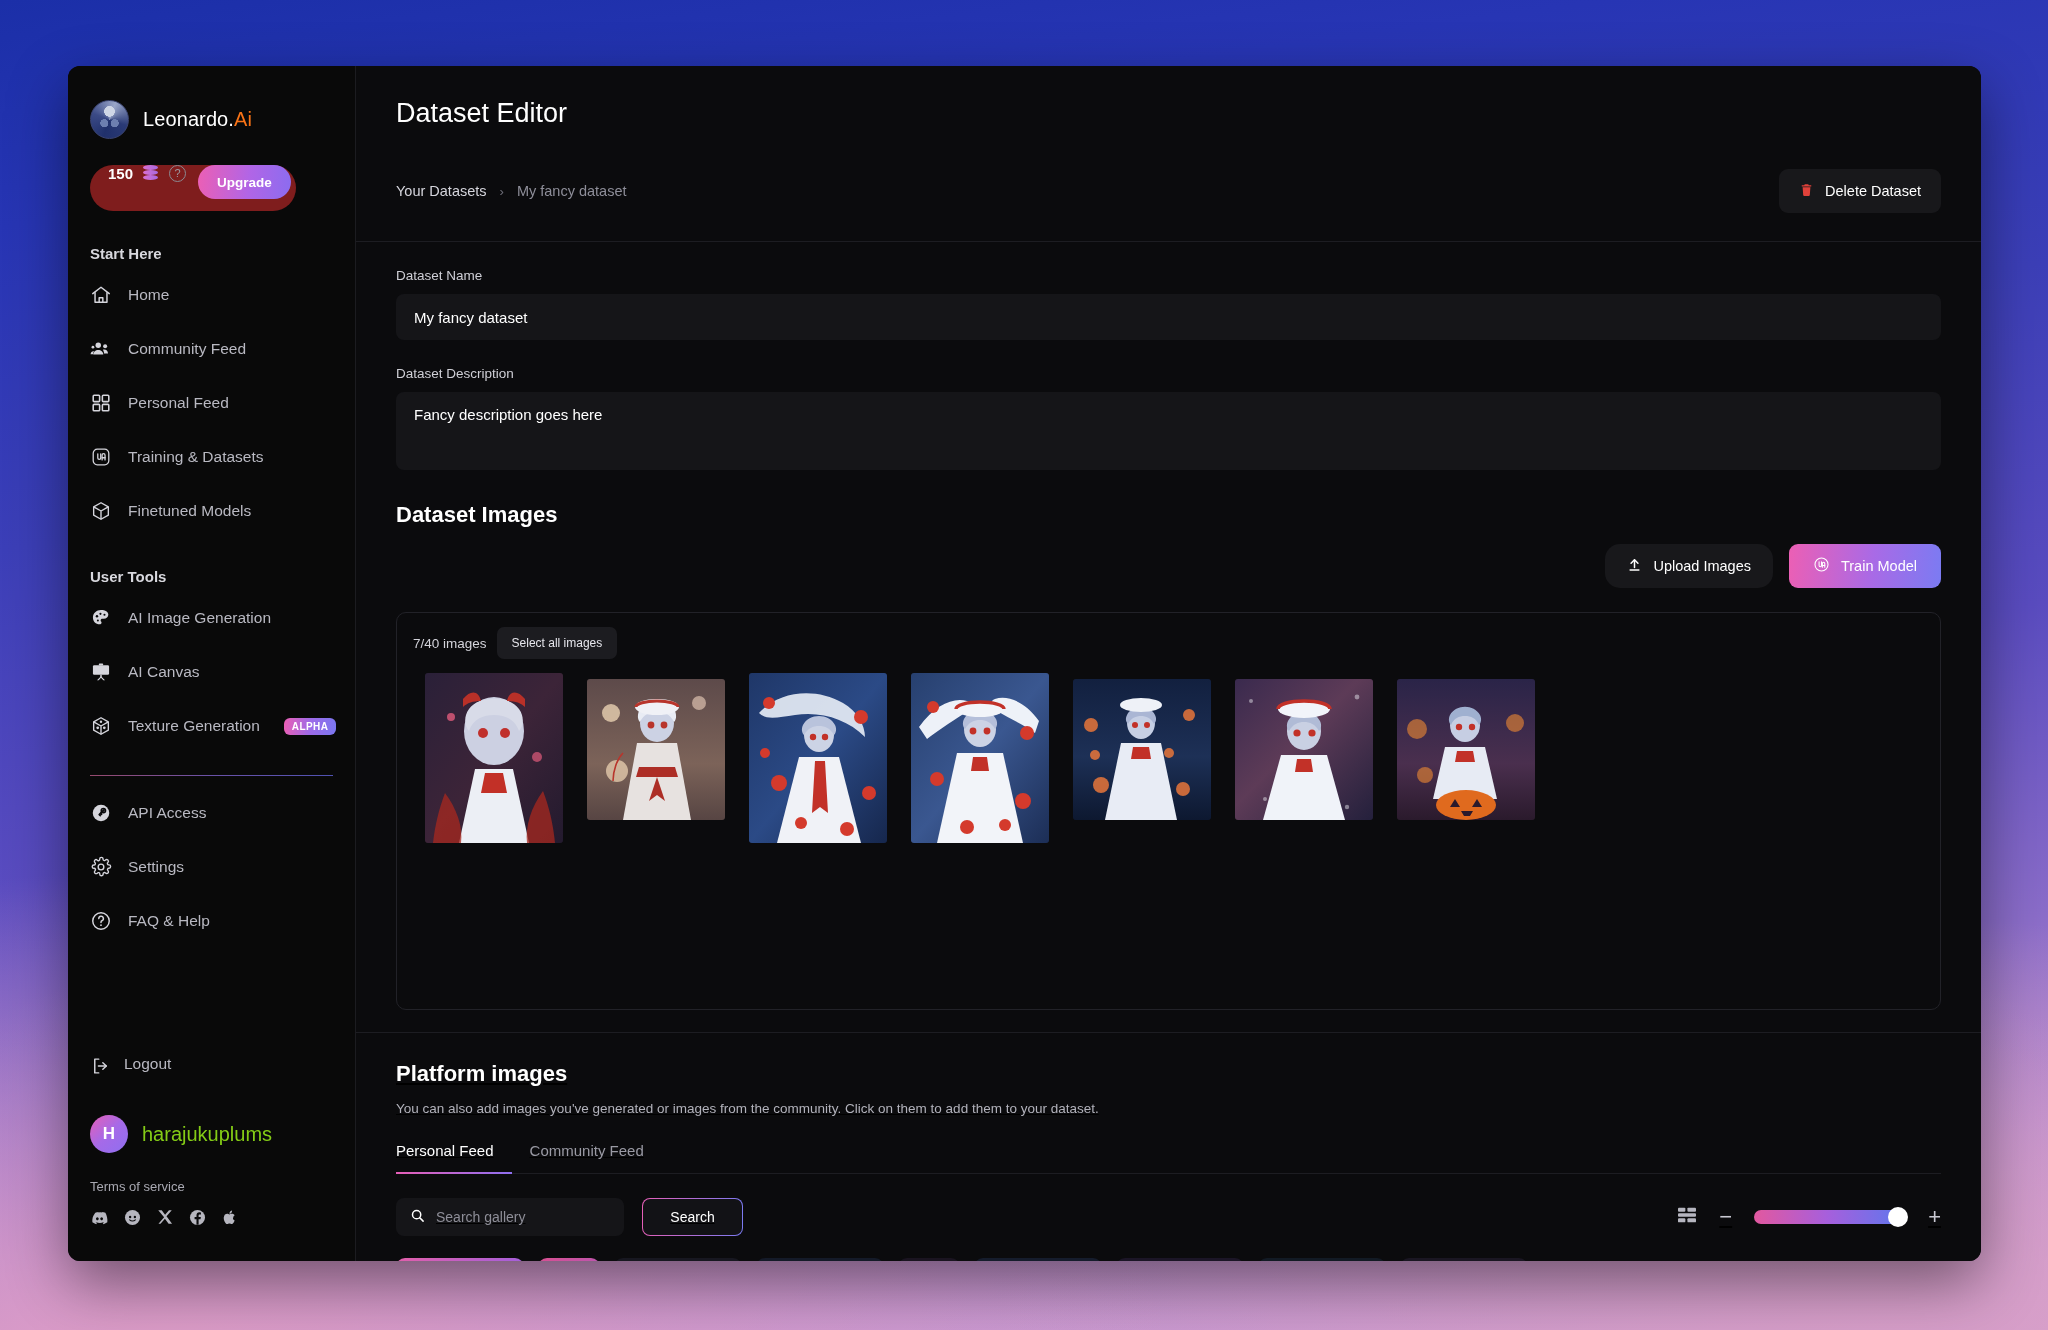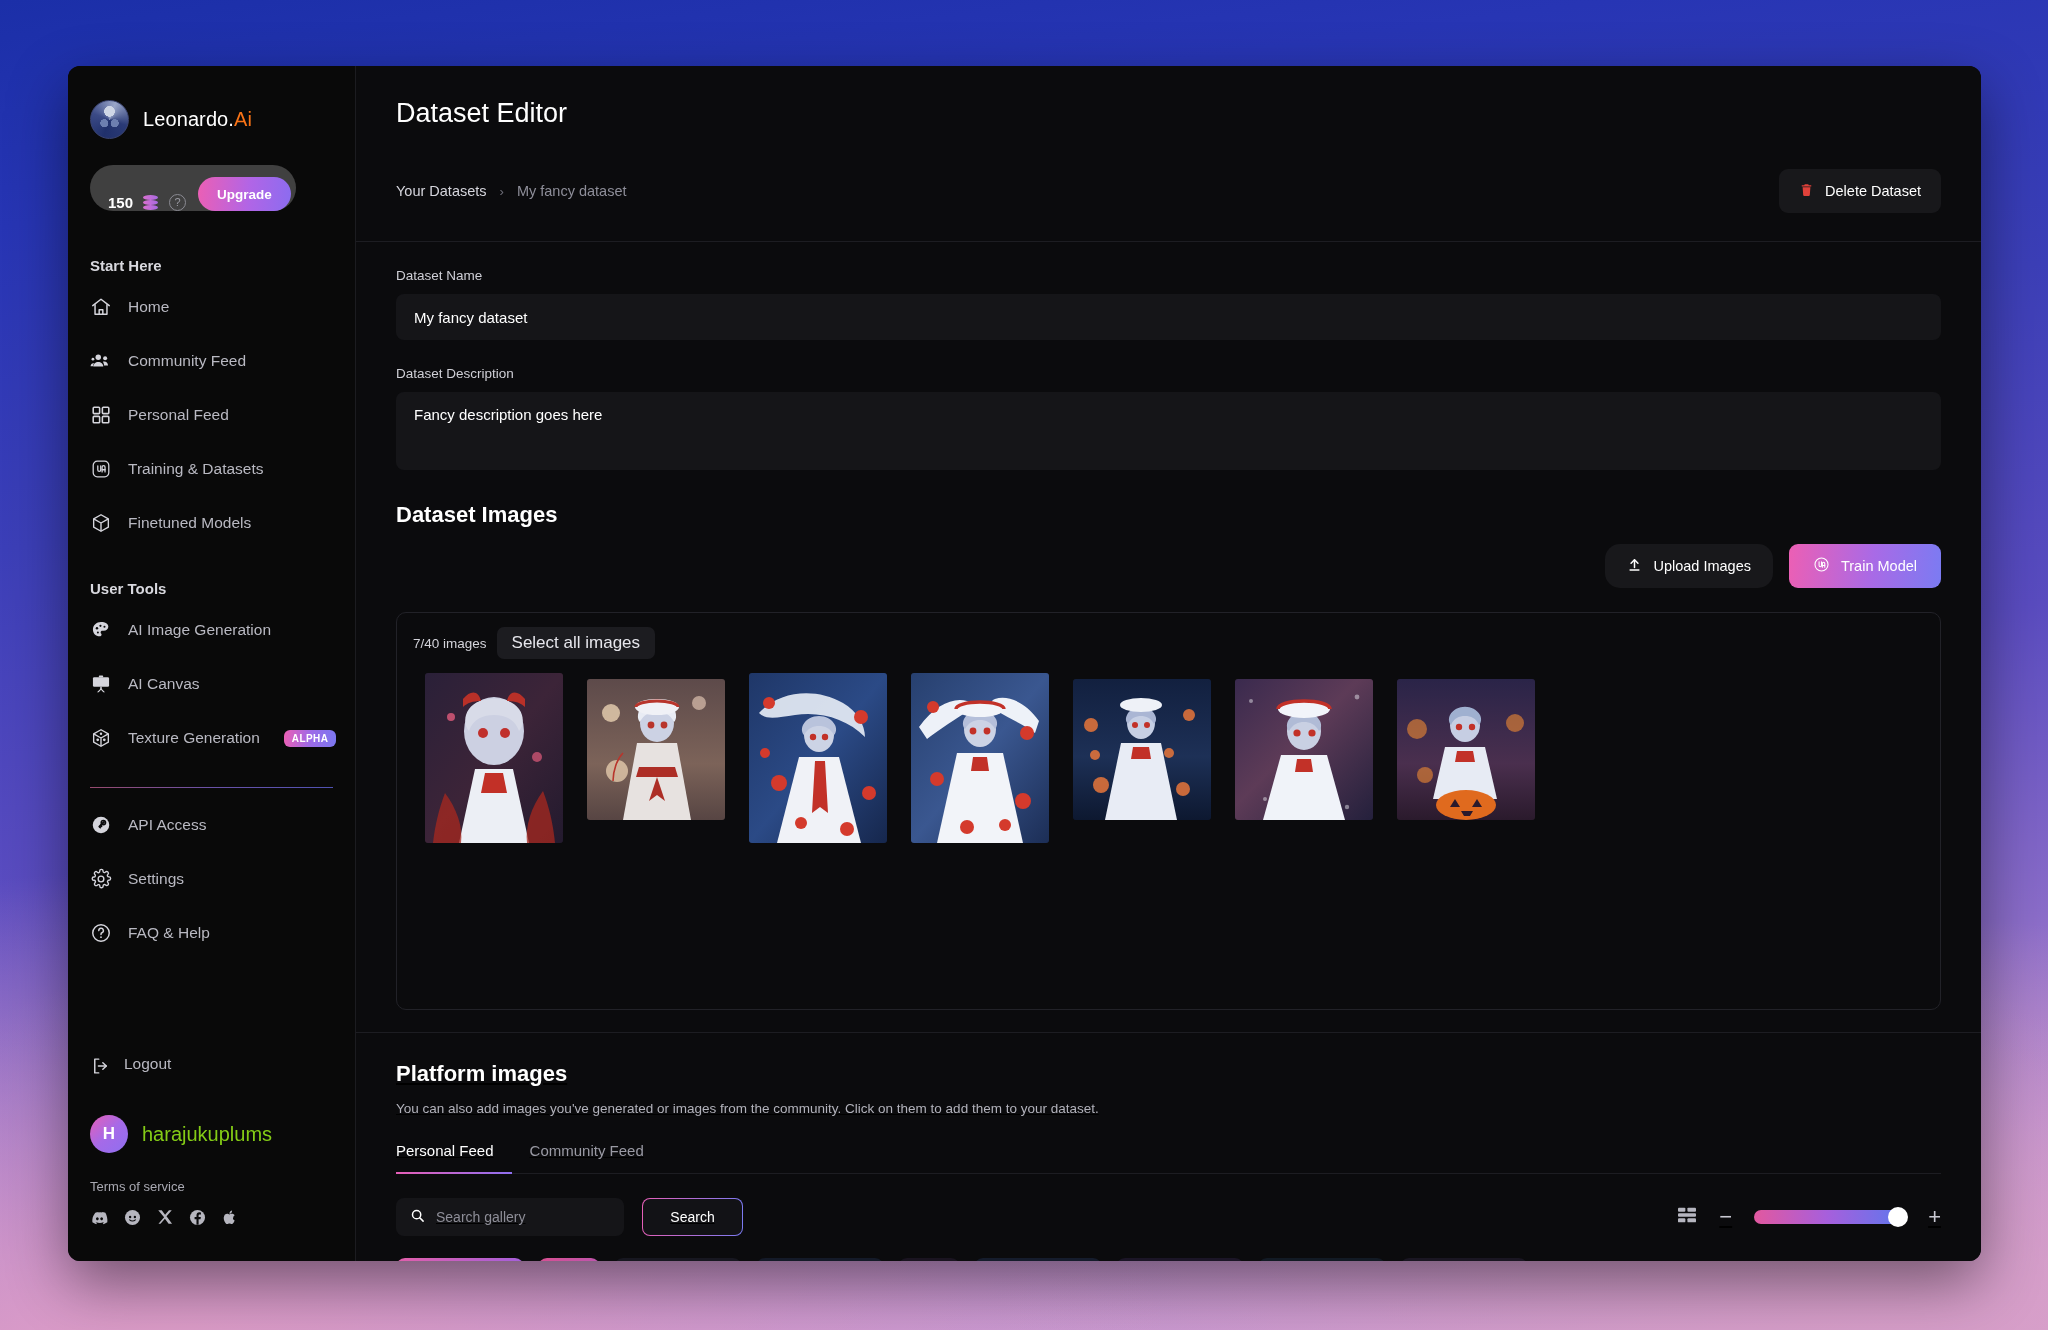--- a/index.html
+++ b/index.html
@@ -47,25 +47,25 @@
       radial-gradient(circle at 36% 60%, #6d7fb0 0 12%, rgba(109,127,176,0) 13%),
       radial-gradient(circle at 64% 60%, #6d7fb0 0 12%, rgba(109,127,176,0) 13%),
       conic-gradient(from 200deg at 50% 50%, #20306b, #3b4a86, #9aa6c9, #2a3a76, #20306b);
     border: 1px solid #3b4470;
     flex: 0 0 auto;
   }
   .brand-name { font-size: 20px; color: #fff; letter-spacing: .1px; }
   .brand-name .ai { color: #f97316; }
 
   .credits-pill {
-    margin: 26px 0 16px 22px;
+    margin: 26px 0 4px 22px;
     width: 206px; height: 46px;
-    background: #404040;
+    background: #7f1d1d;
     border-radius: 23px;
-    display: flex; align-items: flex-end; gap: 9px;
+    display: flex; align-items: flex-start; gap: 9px;
     padding: 0 5px 0 18px;
   }
   .credits-num { font-size: 15px; font-weight: 700; color: #fff; }
   .coin-icon { width: 18px; height: 16px; position: relative; flex: 0 0 auto; }
   .coin-icon i {
     position: absolute; left: 1px; width: 15px; height: 5px; border-radius: 50%;
     background: linear-gradient(90deg,#d96fd0,#a76ae0);
   }
   .coin-icon i:nth-child(1) { top: 0px; }
   .coin-icon i:nth-child(2) { top: 5px; }
@@ -195,21 +195,21 @@
     height: 398px; position: relative;
   }
   .panel-top {
     display: flex; align-items: center; gap: 10px;
     padding: 14px 0 0 12px;
   }
   .count-text { font-size: 13.5px; color: #d3d3da; padding-left: 4px; }
   .select-all-btn {
     height: 32px; padding: 0 15px;
     background: #1c1c20; border: 0; border-radius: 7px;
-    color: #e6e6ec; font-size: 17px; cursor: pointer;
+    color: #e6e6ec; font-size: 12px; cursor: pointer;
     font-family: "Liberation Sans", sans-serif;
   }
   .thumb-row { display: flex; gap: 24px; padding: 14px 0 0 28px; align-items: flex-start; }
   .thumb {
     width: 138px; border-radius: 3px; overflow: hidden;
     cursor: pointer; flex: 0 0 auto;
     background: #101014;
   }
   .thumb svg { display: block; width: 100%; height: 100%; }
 

